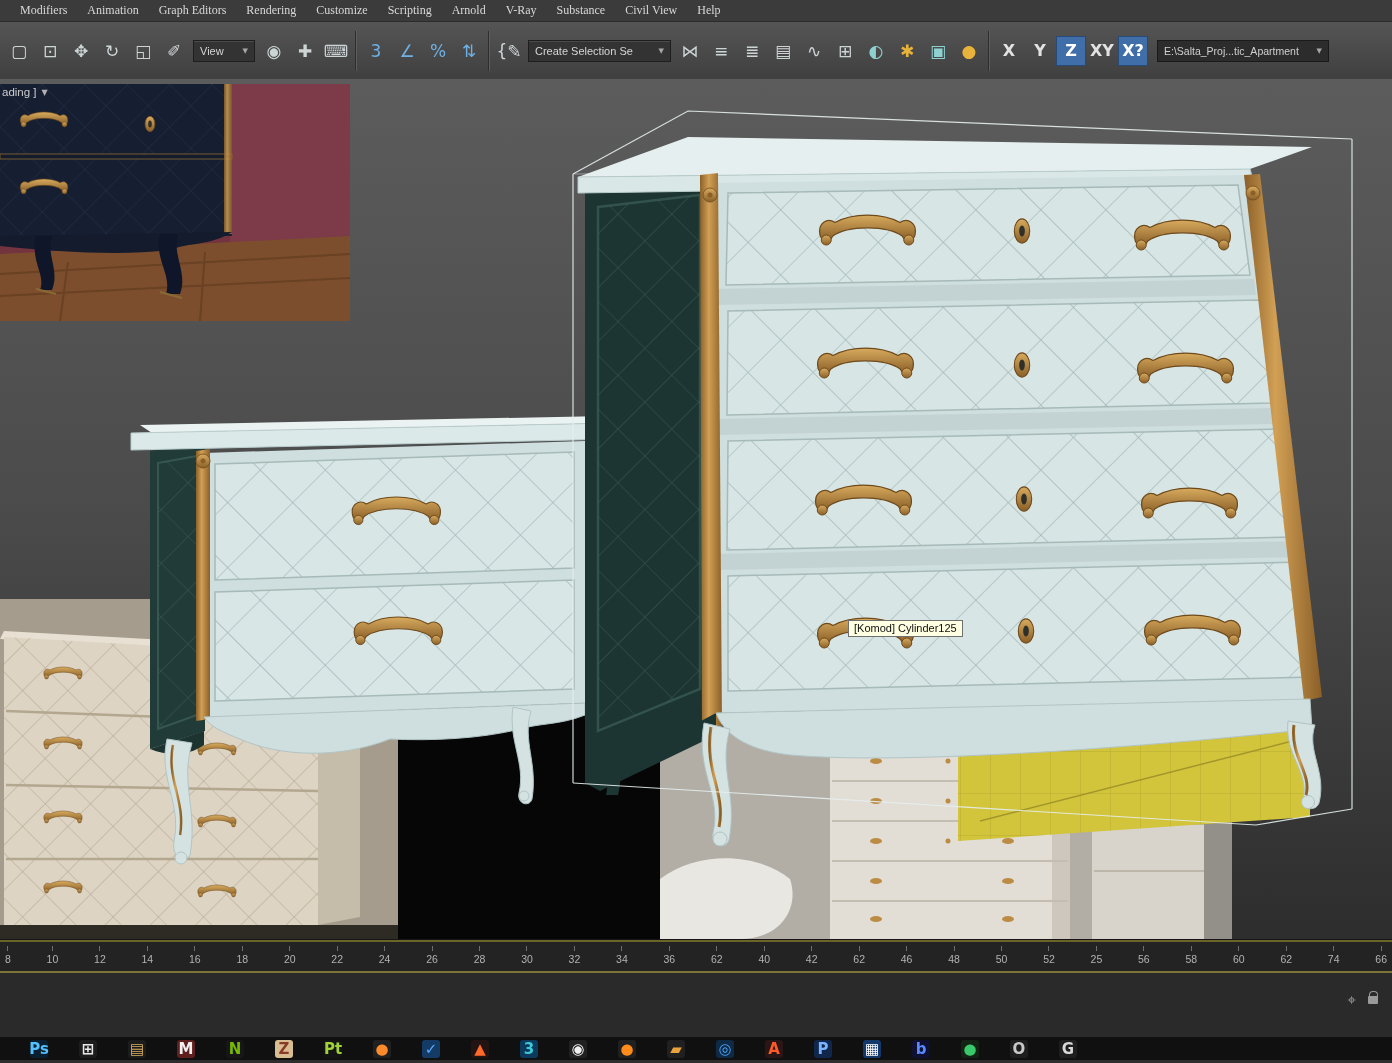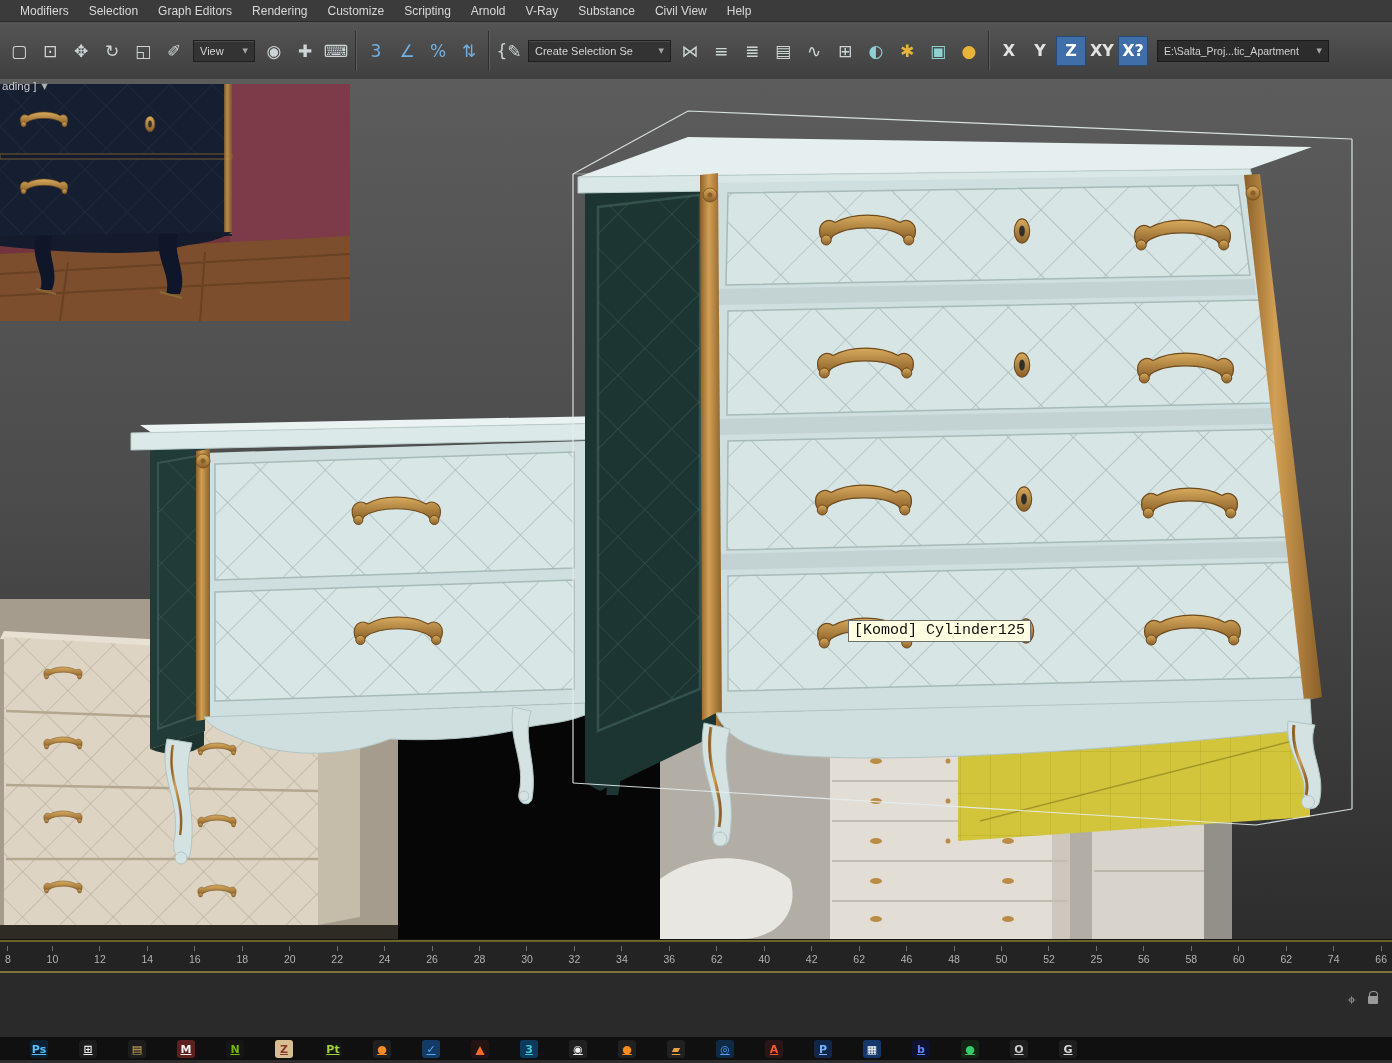--- a/index.html
+++ b/index.html
@@ -2,21 +2,21 @@
 <html><head>
 <meta charset="utf-8">
 <style>
   * { margin:0; padding:0; box-sizing:border-box; }
   html,body { width:1392px; height:1063px; overflow:hidden; background:#2e2e2e;
     font-family:"Liberation Sans", sans-serif; }
 
   
   .menu-bar { height:22px; background:#3b3b3b; display:flex; align-items:center;
     padding-left:10px; border-bottom:1px solid #2c2c2c; }
-  .menu-item { color:#d8d8d8; font-size:12px; padding:3px 10px; cursor:default; white-space:nowrap; }
+  .menu-item { color:#d8d8d8; font-size:12px; padding:3px 10px; cursor:default; white-space:nowrap;font-family:Liberation Serif, serif; }
 
   
   .toolbar { height:57px; background:linear-gradient(#555555,#3f3f3f); display:flex;
     align-items:center; padding:0 4px; gap:1px; }
   .tb-group { display:flex; align-items:center; gap:1px; }
   .tb-icon { width:30px; height:30px; background:transparent; border:none; color:#ccd4d6;
     font-family:"DejaVu Sans", sans-serif; font-size:17px; line-height:30px; text-align:center;
     cursor:default; }
   .sep { width:2px; height:40px; margin:0 3px; border-left:1px solid #2e2e2e; border-right:1px solid #5d5d5d; }
   .dd { height:22px; background:#333333; border:1px solid #1e1e1e; box-shadow:inset 0 1px 0 #4a4a4a;
@@ -26,25 +26,25 @@
   .dd-arrow { font-size:7px; color:#a8a8a8; margin-left:auto; font-family:"DejaVu Sans", sans-serif; }
   .axis-btn { width:30px; height:30px; background:transparent; border:none; color:#e2e2e2;
     font-size:16px; font-weight:bold; font-family:"DejaVu Sans", sans-serif; cursor:default; }
   .axis-btn.active { background:#3f6ea8; border:1px solid #274a77; color:#ffffff; }
   .path-field { width:172px; height:22px; margin-left:8px; background:#2c2c2c; border:1px solid #1a1a1a;
     display:flex; align-items:center; gap:4px; padding:0 6px; color:#d0d0d0; font-size:10.5px; white-space:nowrap; overflow:hidden; }
 
   
   .viewport { position:relative; width:1392px; height:860px; }
   .viewport svg { display:block; }
-  .vp-label { position:absolute; left:2px; top:1px; display:flex; align-items:center; gap:5px;
+  .vp-label { position:absolute; left:2px; top:7px; display:flex; align-items:center; gap:5px;
     color:#cccccc; font-size:11.5px; }
   .vp-label .tri { font-size:8px; color:#b0b0b0; font-family:"DejaVu Sans", sans-serif; }
   .tooltip { position:absolute; left:848px; top:541px; background:#ffffe1; border:1px solid #707070;
-    color:#101010; font-size:15px; padding:1px 5px 2px; white-space:nowrap;font-family:Liberation Mono, monospace; }
+    color:#101010; font-size:11px; padding:1px 5px 2px; white-space:nowrap; }
 
   
   .track-line { height:3px; background:#6b6428; border-top:1px solid #151515; }
   .ruler { height:31px; background:#232323; border-bottom:2px solid #7d7536;
     display:flex; justify-content:space-between; padding:0 5px; }
   .tick { display:flex; flex-direction:column; align-items:center; justify-content:flex-start; padding-top:4px; }
   .tick-mark { width:1px; height:5px; background:#6e6e6e; margin-bottom:2px; }
   .tick-label { color:#b2b2b2; font-size:10.5px; }
 
   
@@ -52,30 +52,30 @@
   .status-icons { position:absolute; right:14px; top:18px; display:flex; gap:12px; align-items:center; }
   .status-glyph { color:#9a9a9a; font-size:15px; font-family:"DejaVu Sans", sans-serif; }
   .lock-shape { width:10px; height:8px; background:#9a9a9a; border-radius:1px; position:relative; display:inline-block; }
   .lock-shape::before { content:""; position:absolute; left:1px; top:-5px; width:7px; height:5px;
     border:1.5px solid #9a9a9a; border-bottom:none; border-radius:4px 4px 0 0; }
 
   
   .taskbar { height:23px; background:#101010; display:flex; gap:31px; padding:3px 0 0 30px;
     overflow:hidden; align-items:flex-start; }
   .tb-app { width:18px; height:18px; border-radius:3px; flex:0 0 auto; display:flex; align-items:center;
-    justify-content:center; font-size:11px; font-weight:bold; font-family:"DejaVu Sans", sans-serif;
-    background:#222; color:#fff; cursor:default;text-decoration:underline; }
+    justify-content:center; font-size:15px; font-weight:bold; font-family:"DejaVu Sans", sans-serif;
+    background:#222; color:#fff; cursor:default; }
 </style>
 </head>
 <body>
 
 <div class="menu-bar">
 
 <span class="menu-item">Modifiers</span>
-    <span class="menu-item">Selection</span>
+    <span class="menu-item">Animation</span>
     <span class="menu-item">Graph Editors</span>
     <span class="menu-item">Rendering</span>
     <span class="menu-item">Customize</span>
     <span class="menu-item">Scripting</span>
     <span class="menu-item">Arnold</span>
     <span class="menu-item">V-Ray</span>
     <span class="menu-item">Substance</span>
     <span class="menu-item">Civil View</span>
     <span class="menu-item">Help</span>
   </div>

